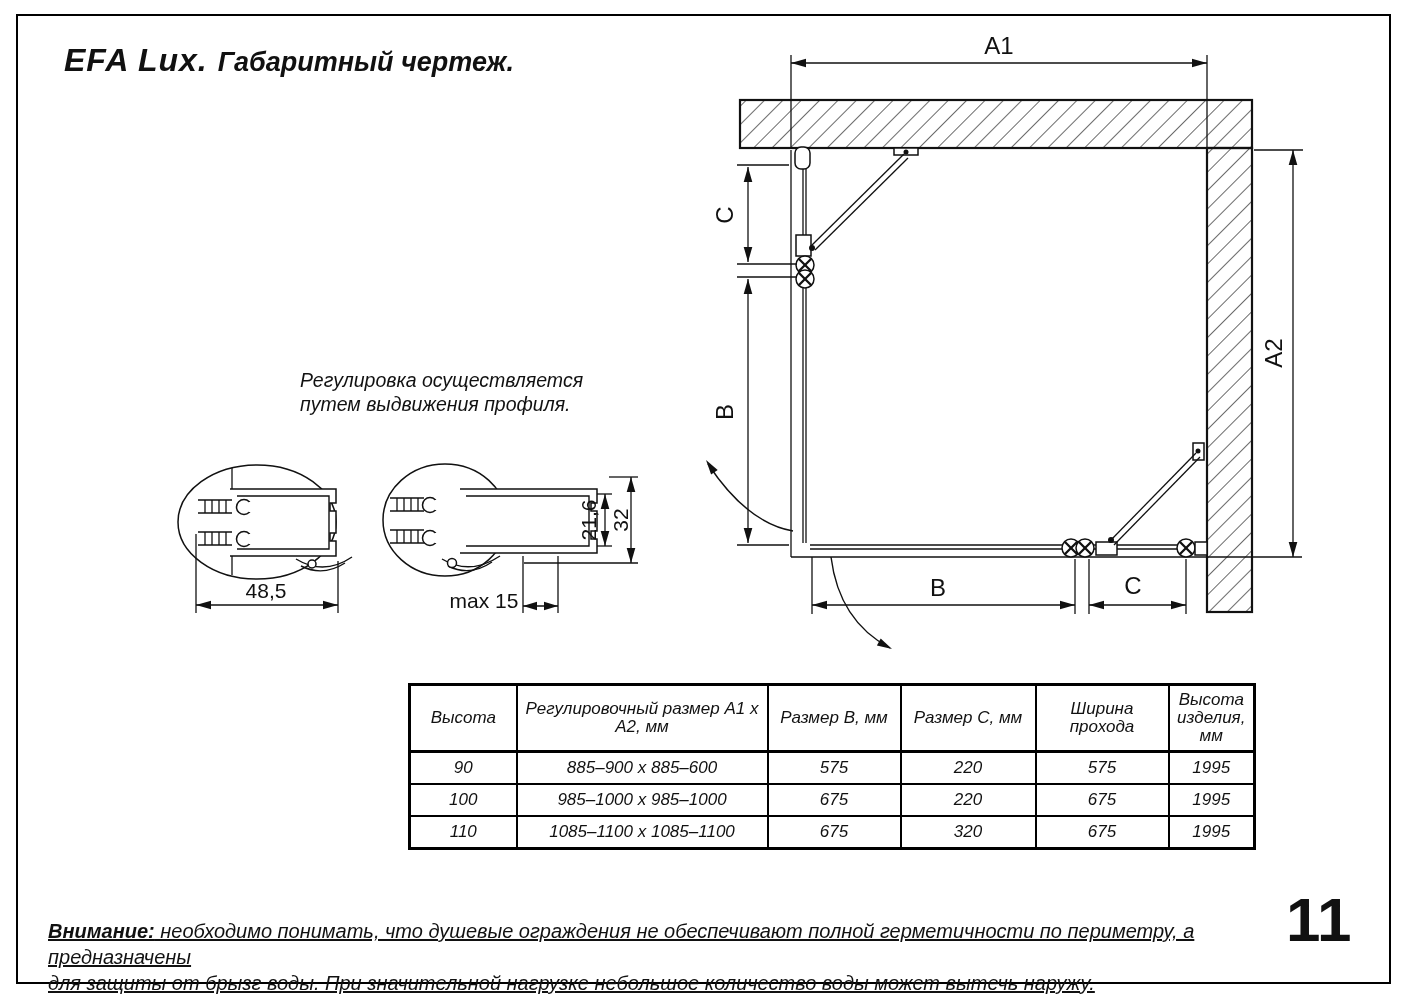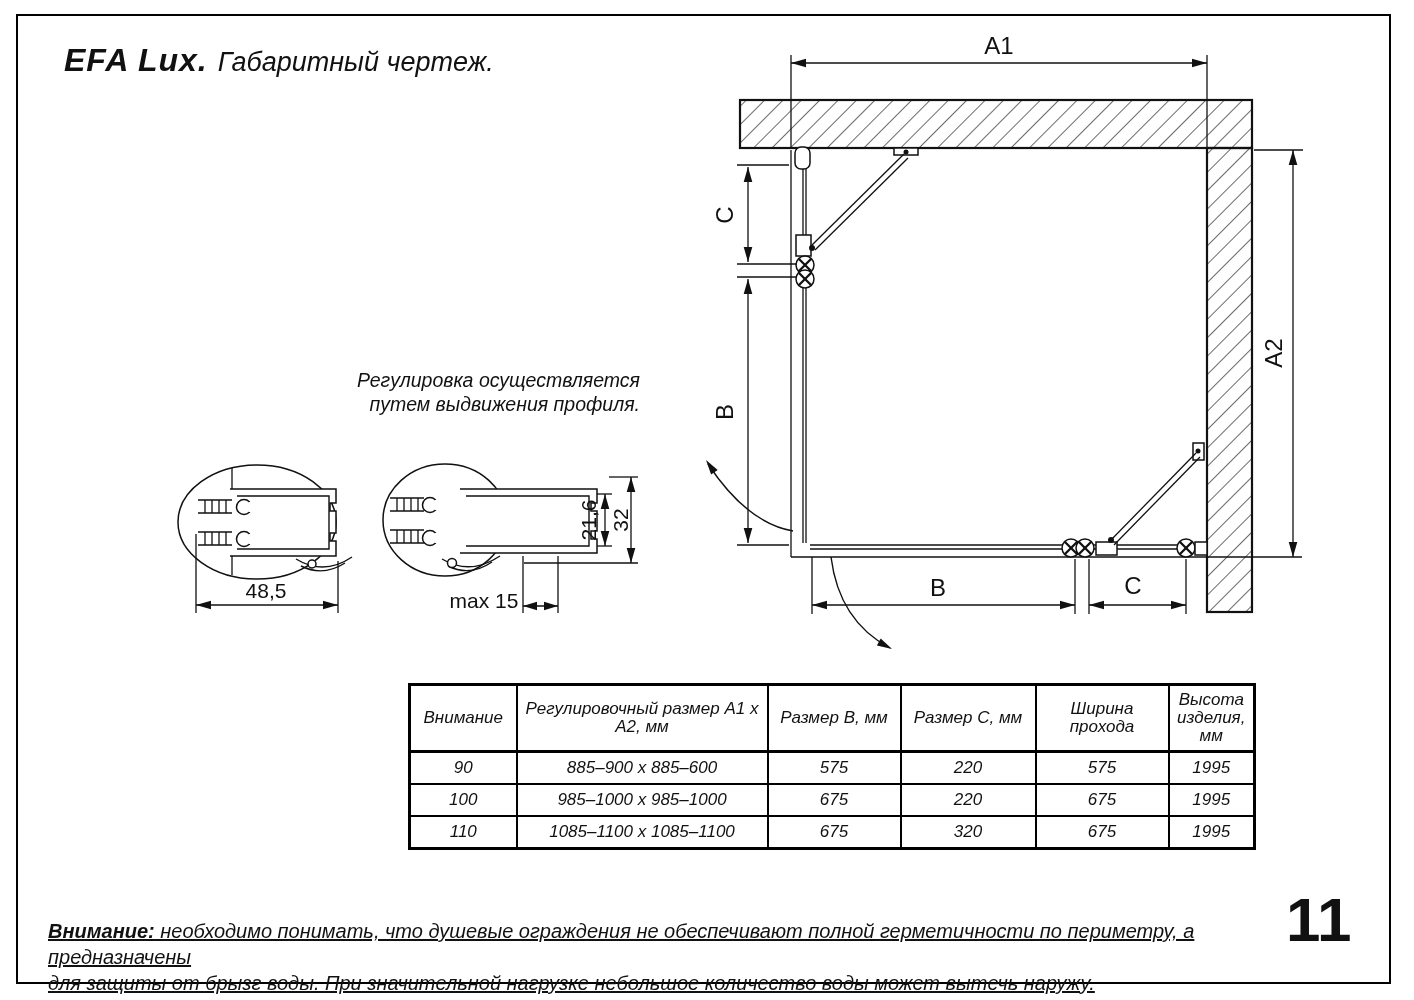--- a/index.html
+++ b/index.html
@@ -3,23 +3,23 @@
 <meta charset="utf-8">
 <style>
   html,body{margin:0;padding:0;background:#fff;}
   body{width:1414px;height:1000px;position:relative;overflow:hidden;
        font-family:"Liberation Sans",sans-serif;color:#111;}
   .frame{position:absolute;left:16px;top:14px;width:1371px;height:966px;
          border:2.5px solid #000;}
   
   .title{position:absolute;left:64px;top:42px;white-space:nowrap;}
   .brand{font-size:32px;font-weight:700;font-style:italic;letter-spacing:1px;}
-  .subtitle{font-size:27px;font-weight:400;font-style:italic;margin-left:10px;}
-  
-  .note{position:absolute;left:300px;top:368px;width:340px;text-align:right;
+  .subtitle{font-size:27px;font-weight:700;font-style:italic;margin-left:10px;}
+  
+  .note{position:absolute;left:300px;top:368px;width:340px;
         font-style:italic;font-size:19.5px;line-height:24px;font-weight:400;}
   
   .size-table{position:absolute;left:408px;top:683px;border-collapse:collapse;
         table-layout:fixed;font-style:italic;font-size:17px;}
   .size-table th,.size-table td{border:2px solid #000;text-align:center;
         vertical-align:middle;padding:1px 2px;line-height:18px;}
   .size-table{border:3px solid #000;}
   .size-table th{font-weight:400;height:62px;}
   .size-table td{height:28px;font-weight:400;}
   .size-table thead th{border-bottom:3px solid #000;}
@@ -271,21 +271,21 @@
   <colgroup>
     <col style="width:107px">
       <col style="width:251px">
       <col style="width:133px">
     <col style="width:135px">
       <col style="width:133px">
       <col style="width:86px">
   </colgroup>
   <thead>
     <tr>
-      <th>Внимание</th>
+      <th>Высота</th>
       <th>Регулировочный размер А1 х А2, мм</th>
       <th>Размер В, мм</th>
       <th>Размер С, мм</th>
       <th>Ширина прохода</th>
       <th>Высота изделия, мм</th>
     </tr>
   </thead>
   <tbody>
     <tr>
       <td>90</td>

